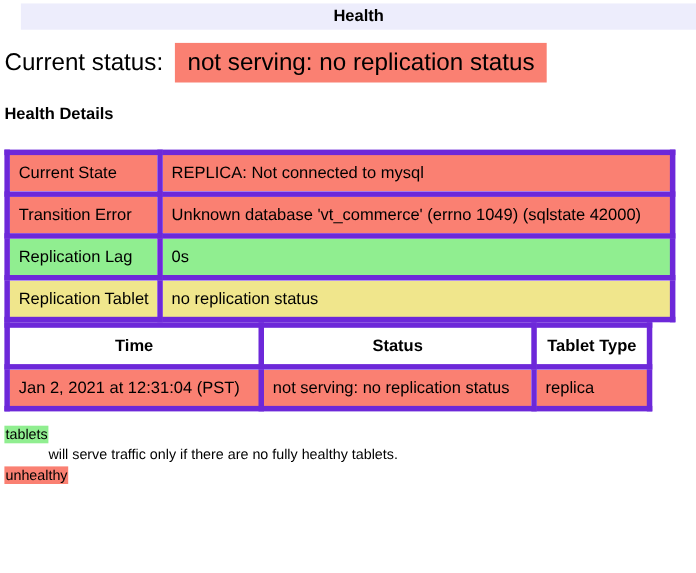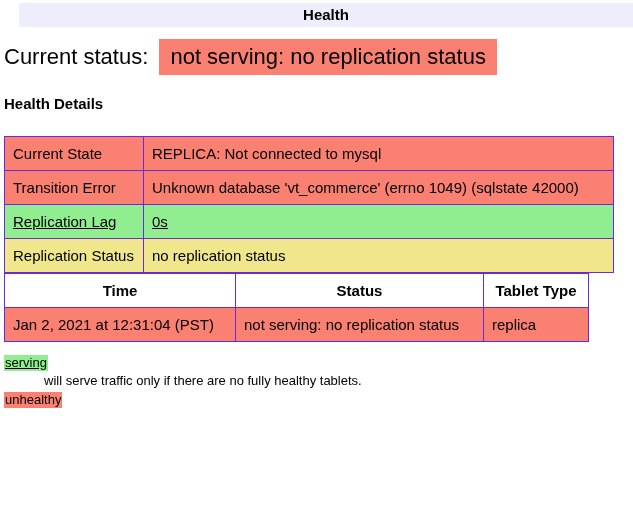--- a/index.html
+++ b/index.html
@@ -34,21 +34,21 @@
     font-weight: bold;
     margin: 20px 0 24px 1px;
   }
   table {
     border-collapse: collapse;
     font-size: 15px;
     table-layout: fixed;
     margin-left: 1px;
   }
   td, th {
-    border: 1px solid #6d28d9;
+    border: 5px solid #6d28d9;
     padding: 8px;
     overflow: hidden;
     white-space: nowrap;
   }
   .details-table { width: 610px; }
   .details-table .label-cell { width: 139px; }
   .history-table { width: 584px; }
   .history-table .col-time { width: 231px; }
   .history-table .col-status { width: 248px; }
   .history-table .col-type { width: 105px; }
@@ -59,21 +59,21 @@
     border-radius: 15px;
   }
   .legend {
     font-size: 13px;
     margin: 13px 0 0 1px;
     line-height: 1.25;
   }
   .legend dt { margin: 0 0 2px 0; }
   .legend dt .term { display: inline-block; padding: 0 1px; }
   .legend dd { margin: 0 0 2px 40px; }
-  .healthy   { background-color: var(--healthy, #90ee90); text-decoration: underline; }
+  .healthy   { background-color: var(--healthy, #90ee90); }
   .unhappy   { background-color: var(--unhappy, #f0e68c); }
   .unhealthy { background-color: var(--unhealthy, #fa8072); }
 </style>
 </head>
 <body>
 
 <div>
 
   <div class="page-header">
     <span>Health</span>
@@ -94,21 +94,21 @@
       </tr>
       <tr class="unhealthy">
         <td class="label-cell">Transition Error</td>
         <td>Unknown database 'vt_commerce' (errno 1049) (sqlstate 42000)</td>
       </tr>
       <tr class="healthy">
         <td class="label-cell">Replication Lag</td>
         <td>0s</td>
       </tr>
       <tr class="unhappy">
-        <td class="label-cell">Replication Status</td>
+        <td class="label-cell">Replication Tablet</td>
         <td>no replication status</td>
       </tr>
     </tbody>
   </table>
 
 
   <table class="history-table">
     <thead>
       <tr>
         <th class="col-time">Time</th>
@@ -120,21 +120,21 @@
       <tr class="unhealthy">
         <td>Jan 2, 2021 at 12:31:04 (PST)</td>
         <td>not serving: no replication status</td>
         <td>replica</td>
       </tr>
     </tbody>
   </table>
 
   <dl class="legend">
     <dt>
-      <span class="term healthy">serving</span>
+      <span class="term healthy">tablets</span>
     </dt>
     <dd>will serve traffic only if there are no fully healthy tablets.</dd>
     <dt>
       <span class="term unhealthy">unhealthy</span>
     </dt>
 
   </dl>
 
 </div>
 

